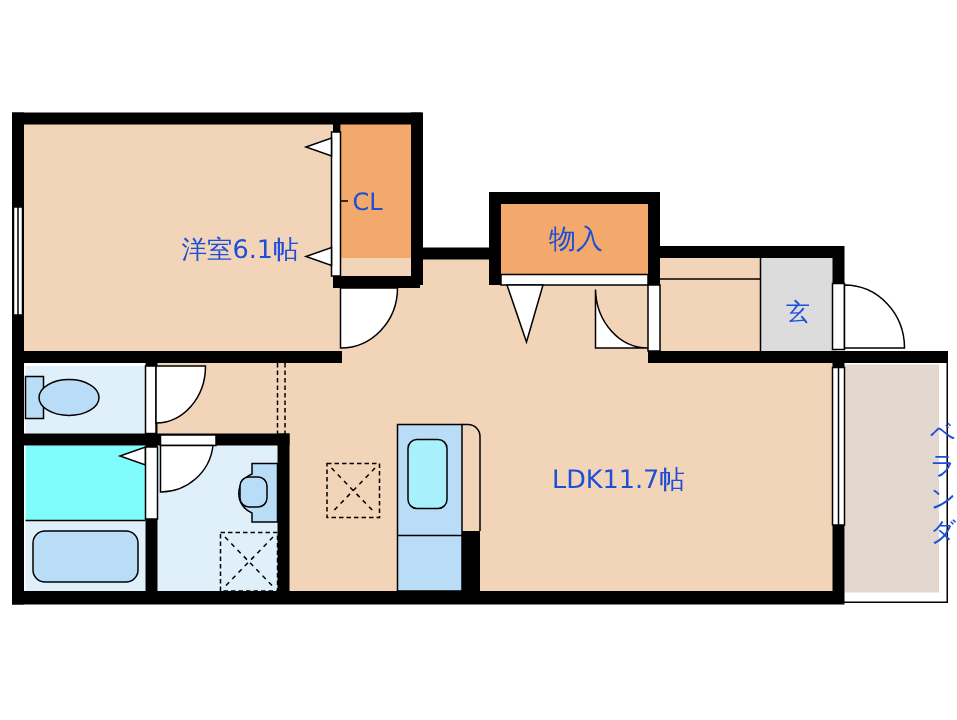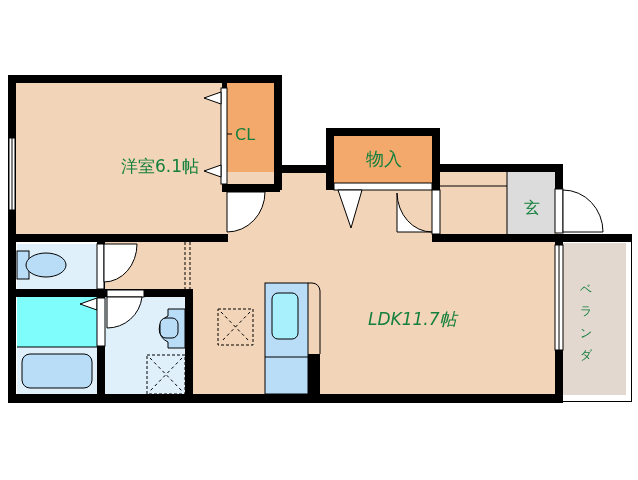--- a/index.html
+++ b/index.html
@@ -1,19 +1,19 @@
 <!DOCTYPE html>
 <html><head>
 <meta charset="utf-8">
 <style>
   html,body{margin:0;padding:0;background:#fff;}
   body{width:638px;height:480px;position:relative;overflow:hidden;font-family:"DejaVu Sans",sans-serif;}
   .abs{position:absolute;}
   .wall{position:absolute;background:#000;}
-  .label{position:absolute;color:#15803d;font-size:17px;white-space:nowrap;}
+  .label{position:absolute;color:#1d4ed8;font-size:17px;white-space:nowrap;}
   svg{position:absolute;left:0;top:0;}
 </style>
 </head>
 <body>
 
 <div>
 
   <div class="abs" style="left:15px;top:82px;width:207px;height:152px;background:#f2d4b8;"></div>
   <div class="abs" style="left:227px;top:82px;width:47px;height:102px;background:#f2a96b;"></div>
   <div class="abs" style="left:190px;top:172px;width:368px;height:223px;background:#f2d4b8;"></div>
@@ -106,16 +106,16 @@
     <rect x="265" y="283" width="43" height="111" fill="#b9dcf7" stroke="#000"></rect>
     <line x1="265" y1="357" x2="308" y2="357" stroke="#000"></line>
     <rect x="272" y="293" width="26" height="46" rx="6" fill="#a8f0fb" stroke="#000"></rect>
     <path d="M308,283 L312,283 A8,8 0 0 1 320,291 L320,354" fill="none" stroke="#000"></path>
   </svg>
 
   <div class="label" style="left:85px;top:155px;margin-left:36px;">洋室6.1帖</div>
   <div class="label" style="left:235px;top:125px;font-size:16px;">CL</div>
   <div class="label" style="left:366px;top:147px;font-size:18px;">物入</div>
   <div class="label" style="left:524px;top:198px;font-size:16px;">玄</div>
-  <div class="label" style="left:368px;top:308px;font-style:italic;">LDK11.7帖</div>
-  <div class="label" style="left:580px;top:278px;width:18px;white-space:normal;word-break:break-all;line-height:22px;font-size:12px;">ベランダ</div>
+  <div class="label" style="left:368px;top:308px;">LDK11.7帖</div>
+  <div class="label" style="left:620px;top:278px;width:18px;white-space:normal;word-break:break-all;line-height:22px;font-size:17px;">ベランダ</div>
 
 </div>
 
 </body></html>

